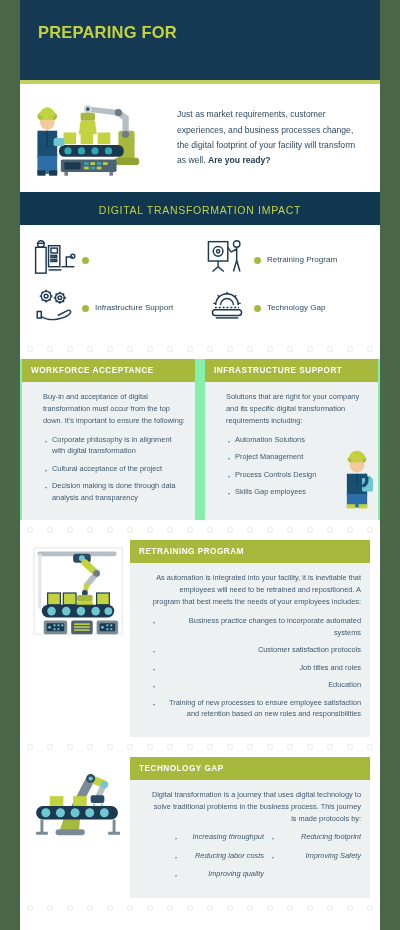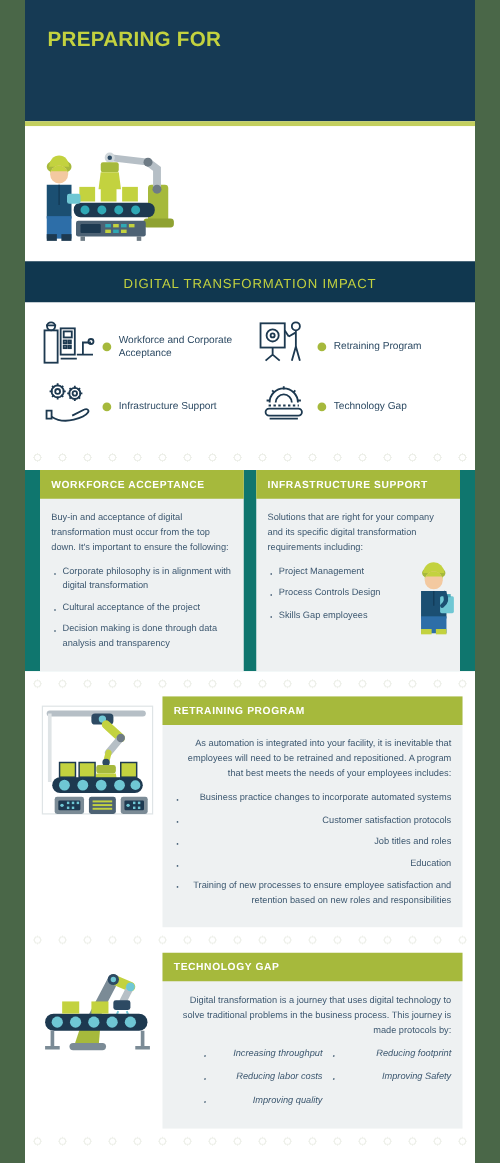--- a/index.html
+++ b/index.html
@@ -13,21 +13,21 @@
     position: absolute;
     left: 20px; top: 0;
     width: 360px; height: 930px;
     background: #ffffff;
   }
 
   
   .hero {
     background: #163a54;
     padding: 22px 18px 20px 18px;
-    height: 97px;
+    height: 80px;
   }
   .hero-title {
     color: #c3d23f;
     font-size: 16.5px;
     font-weight: bold;
     letter-spacing: 0.2px;
     line-height: 1.26;
     text-transform: uppercase;
   }
   .hero-sub {
@@ -96,37 +96,38 @@
     background-image:
       radial-gradient(circle 4.2px at 10px 10px, transparent 0 2.1px, #eef0ea 2.1px 3.2px, transparent 3.3px);
     background-size: 20px 20px;
   }
 
   
   .cards-2 {
     display: grid;
     grid-template-columns: 1fr 1fr;
     gap: 10px;
-    padding: 0 12px;
-    background: #0f766e;
+    padding: 0 2px;
+    background: #86efac;
   }
   .card { background: #eef1f2; }
   .card-head {
     background: #a6b93c;
     color: #ffffff;
     font-size: 8.2px;
     font-weight: bold;
     letter-spacing: 0.5px;
     padding: 7px 9px;
   }
   .card-body {
     padding: 9px 9px 11px 9px;
     color: #3d5870;
     font-size: 7.4px;
     line-height: 1.62;
+    margin-left: 12px;
   }
   .card-body p { margin-bottom: 7px; }
   ul.bl { list-style: none; }
   ul.bl li {
     position: relative;
     padding-left: 9px;
     margin-bottom: 6px;
     line-height: 1.55;
   }
   ul.bl li::before {
@@ -219,20 +220,23 @@
         <path d="M8 20 a9 10 0 0 1 18 0 Z" fill="#c3d23f"></path>
         <circle cx="17" cy="27" r="8" fill="#f3c9a0"></circle>
         <path d="M9 27 a8 8 0 0 1 16 0 v-3 h-16 Z" fill="#c3d23f"></path>
         <path d="M6 36 h22 v30 h-22 Z" fill="#1b4f72"></path>
         <path d="M17 36 v18" stroke="#143d5a" stroke-width="1.4"></path>
         <rect x="6" y="64" width="22" height="20" fill="#2d6ea8"></rect>
         <rect x="6" y="80" width="9" height="6" fill="#1d3950"></rect>
         <rect x="19" y="80" width="9" height="6" fill="#1d3950"></rect>
         <rect x="24" y="44" width="12" height="9" rx="2" fill="#6fc7d4"></rect>
       </svg>
+    </div>
+    <div class="intro-text">
+      <span>Just as market requirements, customer experiences, and business processes change, the digital footprint of your facility will transform as well. </span><b>Are you ready?</b>
     </div>
   </div>
 
   <div class="section-bar">
     <span>DIGITAL TRANSFORMATION IMPACT</span>
   </div>
 
   <div class="impact">
 
     <div class="impact-cell">
@@ -249,21 +253,20 @@
             <rect x="21" y="25" width="2.6" height="2.6"></rect>
             <rect x="25.5" y="25" width="2.6" height="2.6"></rect>
             <path d="M34 34 h16"></path>
             <path d="M40 34 v-12 h8"></path>
             <circle cx="48" cy="21" r="2.5"></circle>
             <path d="M18 38 h16"></path>
           </g>
         </svg>
       </span>
       <span class="impact-dot"></span>
-      <span class="impact-label">Workforce and Corporate Acceptance</span>
     </div>
 
     <div class="impact-cell">
       <span class="impact-ico">
         <svg viewBox="0 0 52 44" width="42" height="36">
           <g fill="none" stroke="#1d3950" stroke-width="1.8">
             <rect x="3" y="3" width="24" height="24"></rect>
             <circle cx="15" cy="15" r="6"></circle>
             <circle cx="15" cy="15" r="2"></circle>
             <path d="M15 27 v7 M8 40 l7 -6 M22 40 l-7 -6"></path>
@@ -328,20 +331,21 @@
           <li>Decision making is done through data analysis and transparency</li>
         </ul>
       </div>
     </div>
 
     <div class="card">
       <div class="card-head">INFRASTRUCTURE SUPPORT</div>
       <div class="card-body" style="position:relative;">
         <p>Solutions that are right for your company and its specific digital transformation requirements including:</p>
         <ul class="bl">
+          <li>Automation Solutions</li>
           <li>Project Management</li>
           <li>Process Controls Design</li>
           <li>Skills Gap employees</li>
         </ul>
         <span style="position:absolute; right:4px; bottom:4px;">
           <svg viewBox="0 0 40 72" width="34" height="61">
             <ellipse cx="20" cy="11" rx="11" ry="6" fill="#a6b93c"></ellipse>
             <path d="M10 11 a10 10 0 0 1 20 0 Z" fill="#c3d23f"></path>
             <circle cx="20" cy="18" r="8.5" fill="#f3c9a0"></circle>
             <path d="M11.5 18 a8.5 8.5 0 0 1 17 0 v-3.5 h-17 Z" fill="#c3d23f"></path>

